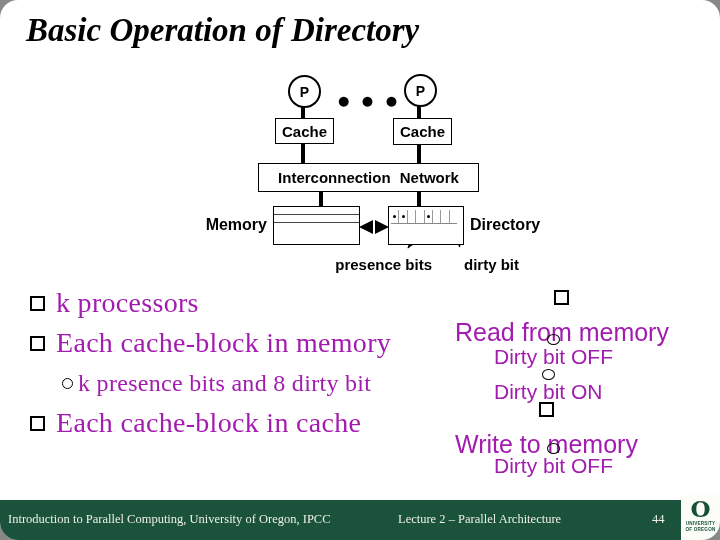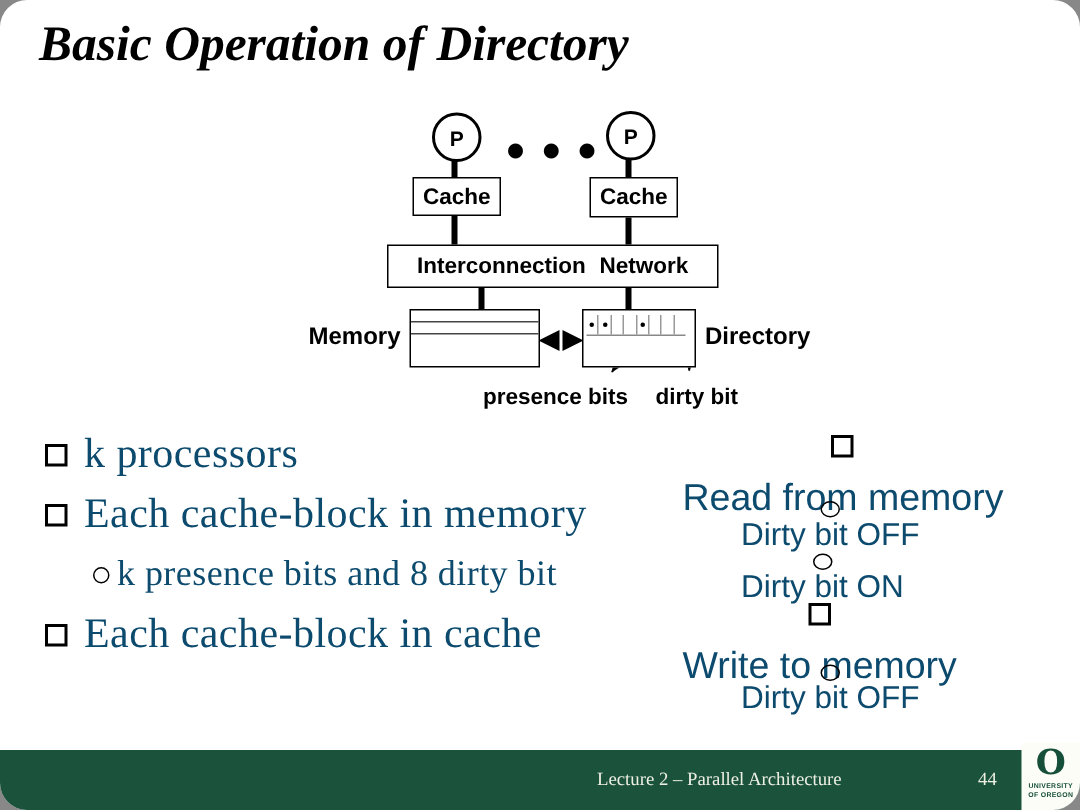--- a/index.html
+++ b/index.html
@@ -15,31 +15,31 @@
   
   .dbox{position:absolute;background:#fff;border:2px solid #000;
         display:flex;align-items:center;justify-content:center;
         font-weight:700;font-size:15px;white-space:nowrap;}
   .pcirc{position:absolute;width:29px;height:29px;border:2.5px solid #000;border-radius:50%;
          background:#fff;display:flex;align-items:center;justify-content:center;
          font-weight:700;font-size:14px;}
   .dots{position:absolute;left:338px;top:93px;font-family:"DejaVu Sans",sans-serif;
         font-size:13px;letter-spacing:4px;font-weight:700;}
   .dlabel{position:absolute;font-weight:700;font-size:16px;white-space:nowrap;}
-  .slabel{position:absolute;font-weight:700;font-size:15px;text-align:left;white-space:nowrap;}
+  .slabel{position:absolute;font-weight:700;font-size:15px;text-align:right;white-space:nowrap;}
   .memline{position:absolute;left:0;width:100%;height:0;border-top:1px solid #444;}
   .cells{position:absolute;left:2px;top:3px;width:66px;height:13px;display:flex;
          border-bottom:1px solid #888;}
   .dcell{flex:1;border-left:1px solid #999;position:relative;}
   .dcell:first-child{border-left:none;}
   .ddot{position:absolute;left:50%;top:50%;width:3px;height:3px;margin:-1.5px 0 0 -1.5px;
         background:#000;border-radius:50%;}
 
   
-  .bl{position:absolute;display:flex;align-items:center;white-space:nowrap;color:#0c4a6e;}
+  .bl{position:absolute;display:flex;align-items:center;white-space:nowrap;color:#a21caf;}
   .serifline{font-family:"Liberation Serif",serif;letter-spacing:0.3px;}
   .sansline{font-family:"Liberation Sans",sans-serif;flex-direction:column;}
   .l1s{font-size:28px;gap:11px;}
   .l2s{font-size:24px;gap:5px;}
   .l1r{font-size:25px;gap:13px;}
   .l2r{font-size:21px;}
   .sq{width:11px;height:11px;border:2px solid #000;flex:none;}
   .ci{width:9px;height:9px;border:1.5px solid #000;border-radius:50%;flex:none;}
   .cie{width:11px;height:9px;border:1.5px solid #000;border-radius:50%;flex:none;}
 
@@ -162,20 +162,21 @@
   <div class="bl sansline l1r" style="left:455px;top:402px">
     <span class="sq"></span>
     <span>Write to memory</span>
   </div>
   <div class="bl sansline l2r" style="left:494px;top:443px">
     <span class="cie"></span>
     <span>Dirty bit OFF</span>
   </div>
 
   <div class="footer" style="background: rgb(27, 82, 60);">
+    <div class="ftext" style="left:8px">Introduction to Parallel Computing, University of Oregon, IPCC</div>
     <div class="ftext" style="left:398px">Lecture 2 – Parallel Architecture</div>
     <div class="ftext" style="left:652px">44</div>
   </div>
   <div class="logo">
     <div class="logo-o logo-green" style="color: rgb(23, 80, 58);">O</div>
     <div class="logo-t logo-green" style="color: rgb(23, 80, 58);">
       <div>UNIVERSITY</div>
       <div>OF OREGON</div>
     </div>
   </div>

